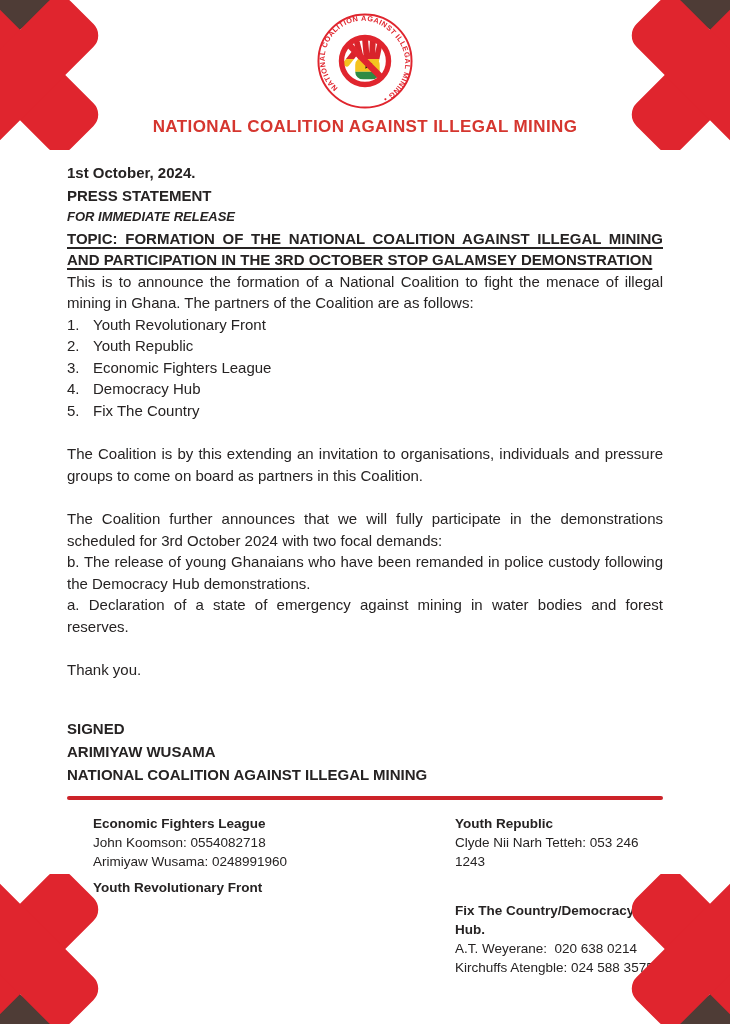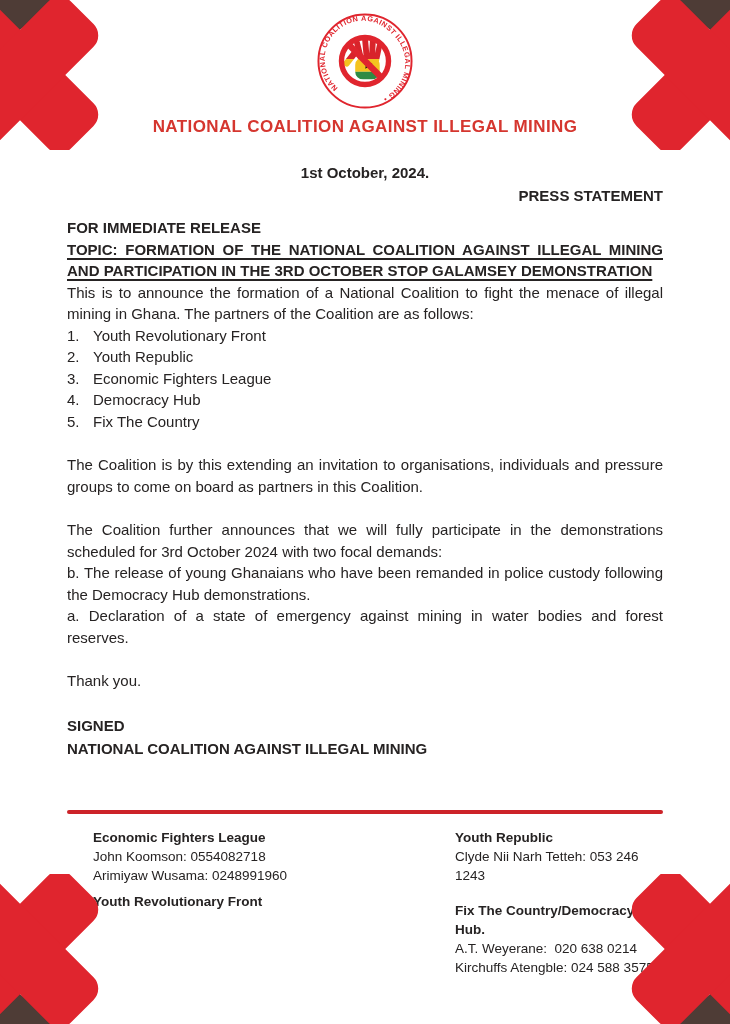--- a/index.html
+++ b/index.html
@@ -29,43 +29,43 @@
   .corner.br{bottom:0;right:0;transform:scale(-1,-1);}
   
   .logo-wrap{display:flex;justify-content:center;}
   .logo-wrap svg{width:98px;height:98px;}
   .org-title{
     text-align:center;font-weight:bold;font-size:17px;letter-spacing:.4px;
     color:var(--title-red);margin-top:7px;
   }
   
   .doc{font-size:15px;line-height:21.5px;}
-  .date-line{text-align:center;font-weight:bold;font-size:15px;margin-top:25px;}
-  .kicker{text-align:right;font-weight:bold;font-size:15px;margin-top:1px;}
-  .release-line{font-weight:bold;font-size:15px;margin-top:11px;}
+  .date-line{text-align:left;font-weight:bold;font-size:15px;margin-top:25px;}
+  .kicker{text-align:left;font-weight:bold;font-size:15px;margin-top:1px;}
+  .release-line{font-weight:bold;font-size:13px;margin-top:0;font-style:italic;}
   .topic{
     font-weight:bold;text-align:justify;
     text-decoration:underline;text-decoration-thickness:1.5px;text-underline-offset:3px;
   }
   .para{text-align:justify;}
   .gap{height:22px;}
   .partner-list{list-style:none;}
   .partner-item{display:flex;}
   .partner-num{width:26px;flex:0 0 26px;}
-  .signed-block{font-weight:bold;line-height:23px;margin-top:22px;}
+  .signed-block{font-weight:bold;line-height:23px;margin-top:36px;}
   
   .footer{margin-top:auto;}
   .footer-rule{height:4px;background:var(--rule-red);border-radius:2px;}
   .footer-cols{
     display:grid;grid-template-columns:362px 1fr;
     padding-left:26px;margin-top:14px;
     font-size:13.5px;line-height:19px;
   }
   .contact-group{margin-bottom:7px;}
-  .contact-group.spaced{margin-top:16px;}
+  .contact-group.spaced{margin-top:30px;}
   .contact-title{font-weight:bold;}
   .contact-line{white-space:pre-wrap;}
 </style>
 </head>
 <body>
 
 <svg width="0" height="0" style="position:absolute" aria-hidden="true">
   <symbol id="corner-shape" viewBox="0 0 130 150">
     <path d="M0,0 L62,0 L0,44 Z" style="fill:var(--corner-dark)"></path>
     <g style="fill:var(--brand-red)">
@@ -159,20 +159,21 @@
     <div class="gap"></div>
     <p class="para">The Coalition further announces that we will fully participate in the demonstrations scheduled for 3rd October 2024 with two focal demands:</p>
     <p class="para">b.  The release of young Ghanaians who have been remanded in police custody following the Democracy Hub demonstrations.</p>
     <p class="para">a.  Declaration of a state of emergency against mining in water bodies and forest reserves.</p>
 
     <div class="gap"></div>
     <p>Thank you.</p>
 
     <div class="signed-block">
       <div>SIGNED</div>
+      <div>ARIMIYAW WUSAMA</div>
       <div>NATIONAL COALITION AGAINST ILLEGAL MINING</div>
     </div>
   </div>
 
   <div class="footer">
     <div class="footer-rule"></div>
     <div class="footer-cols">
       <div class="footer-col">
         <div class="contact-group">
           <div class="contact-title">Economic Fighters League</div>

